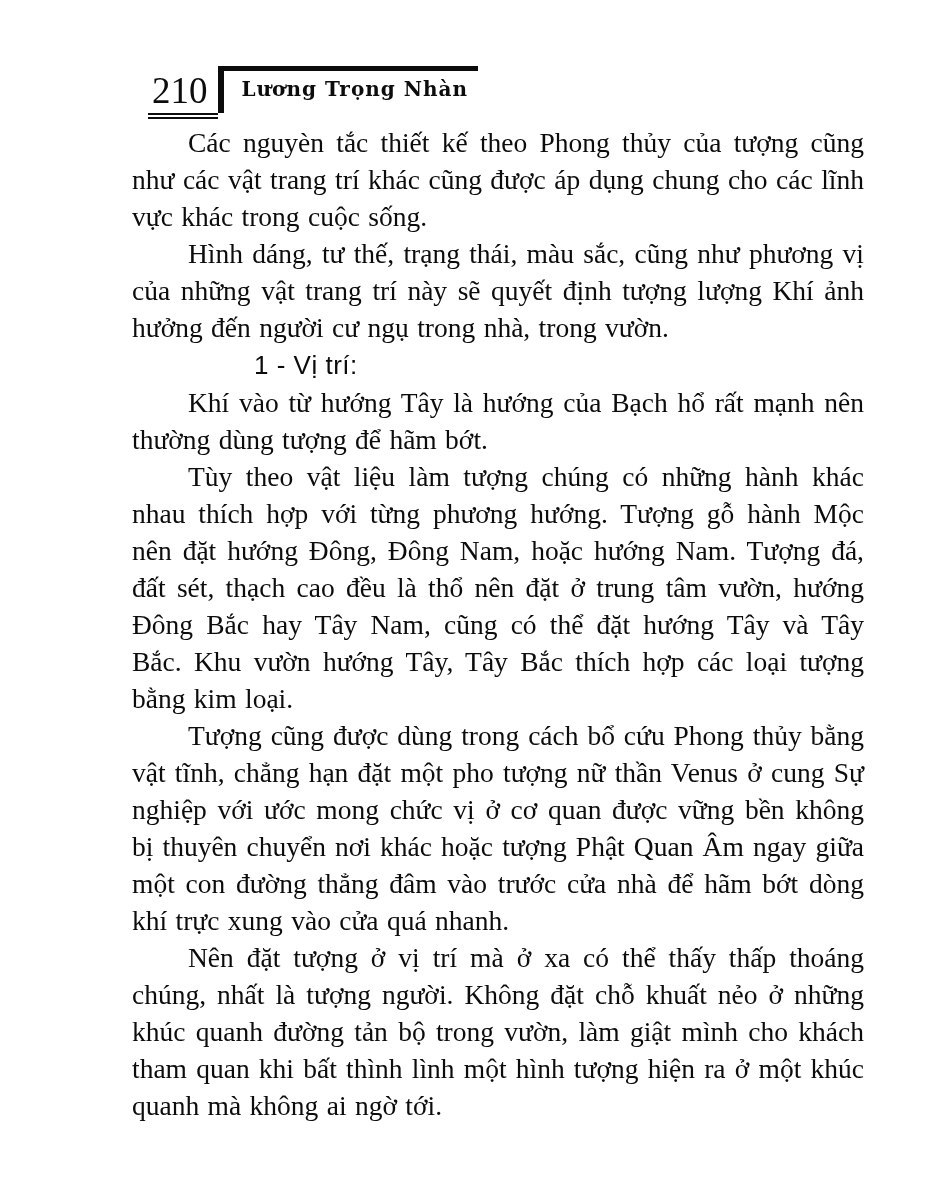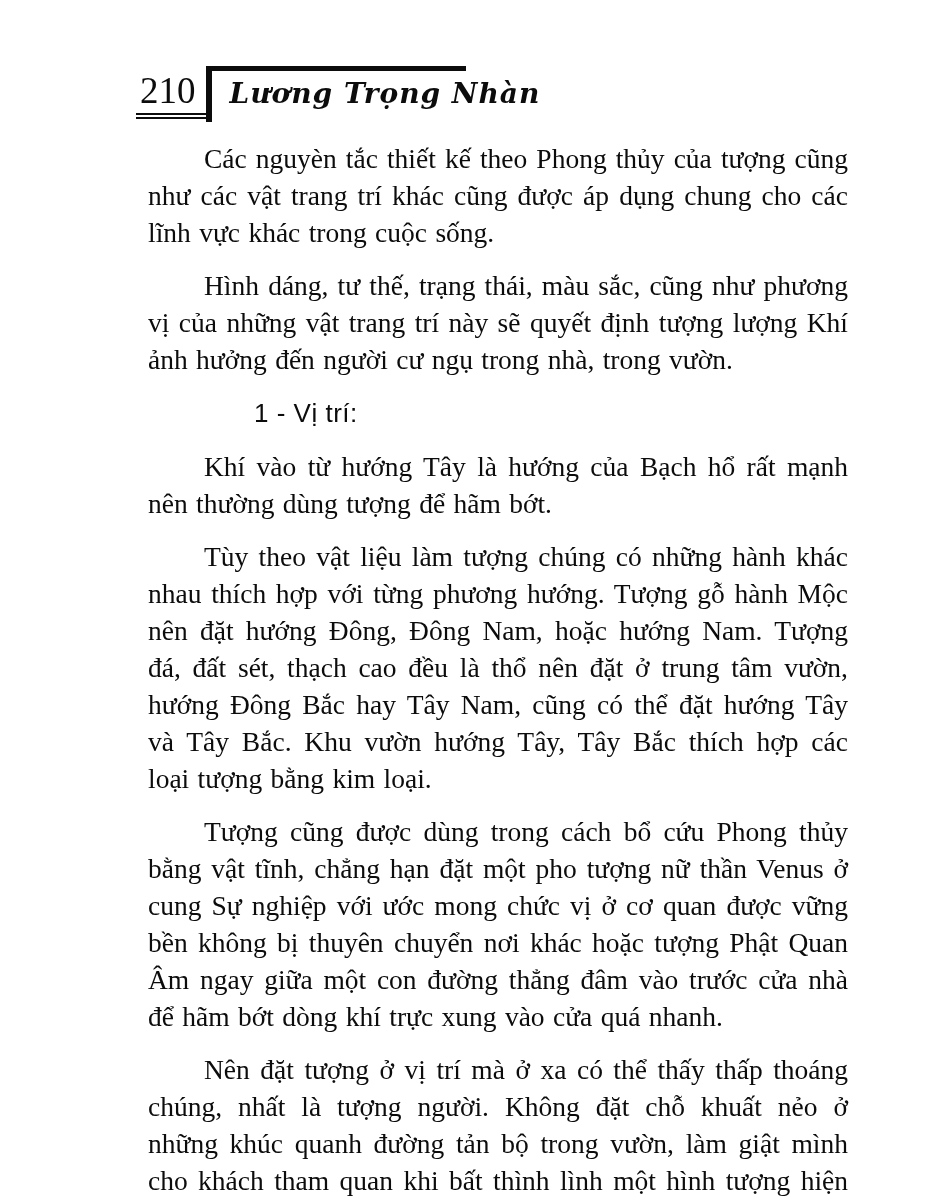--- a/index.html
+++ b/index.html
@@ -14,21 +14,21 @@
     background: #ffffff;
     color: #0c0c0c;
     overflow: hidden;
     font-family: "Liberation Serif", serif;
   }
 
   
   .page-header {
     position: absolute;
     top: 62px;
-    left: 136px;
+    left: 148px;
     display: flex;
     align-items: flex-start;
   }
   .page-number {
     font-family: "Liberation Serif", serif;
     font-size: 37px;
     font-weight: 500;
     line-height: 1;
     padding: 10px 10px 4px 4px;
     border-bottom: 6px double #0c0c0c;
@@ -36,36 +36,35 @@
   }
   .title-wrap {
     border-left: 6px solid #0c0c0c;
     border-top: 5px solid #0c0c0c;
     margin-top: 4px;
     width: 236px;
     padding: 6px 0 12px 18px;
   }
   .running-title {
     font-family: "DejaVu Serif", serif;
-    font-style: italic;
     font-weight: bold;
-    font-size: 28px;
+    font-size: 20px;
     letter-spacing: 1px;
     white-space: nowrap;
   }
 
   
   .text-block {
     position: absolute;
     top: 124px;
     left: 132px;
     width: 732px;
   }
   .text-block p {
-    margin: 16px;
+    margin: 0;
     font-size: 27.5px;
     line-height: 37px;
     text-align: justify;
     text-indent: 56px;
     word-spacing: 1.5px;
   }
   .section-heading {
     display: block;
     margin: 0 0 0 122px;
     font-family: "Liberation Sans", sans-serif;

